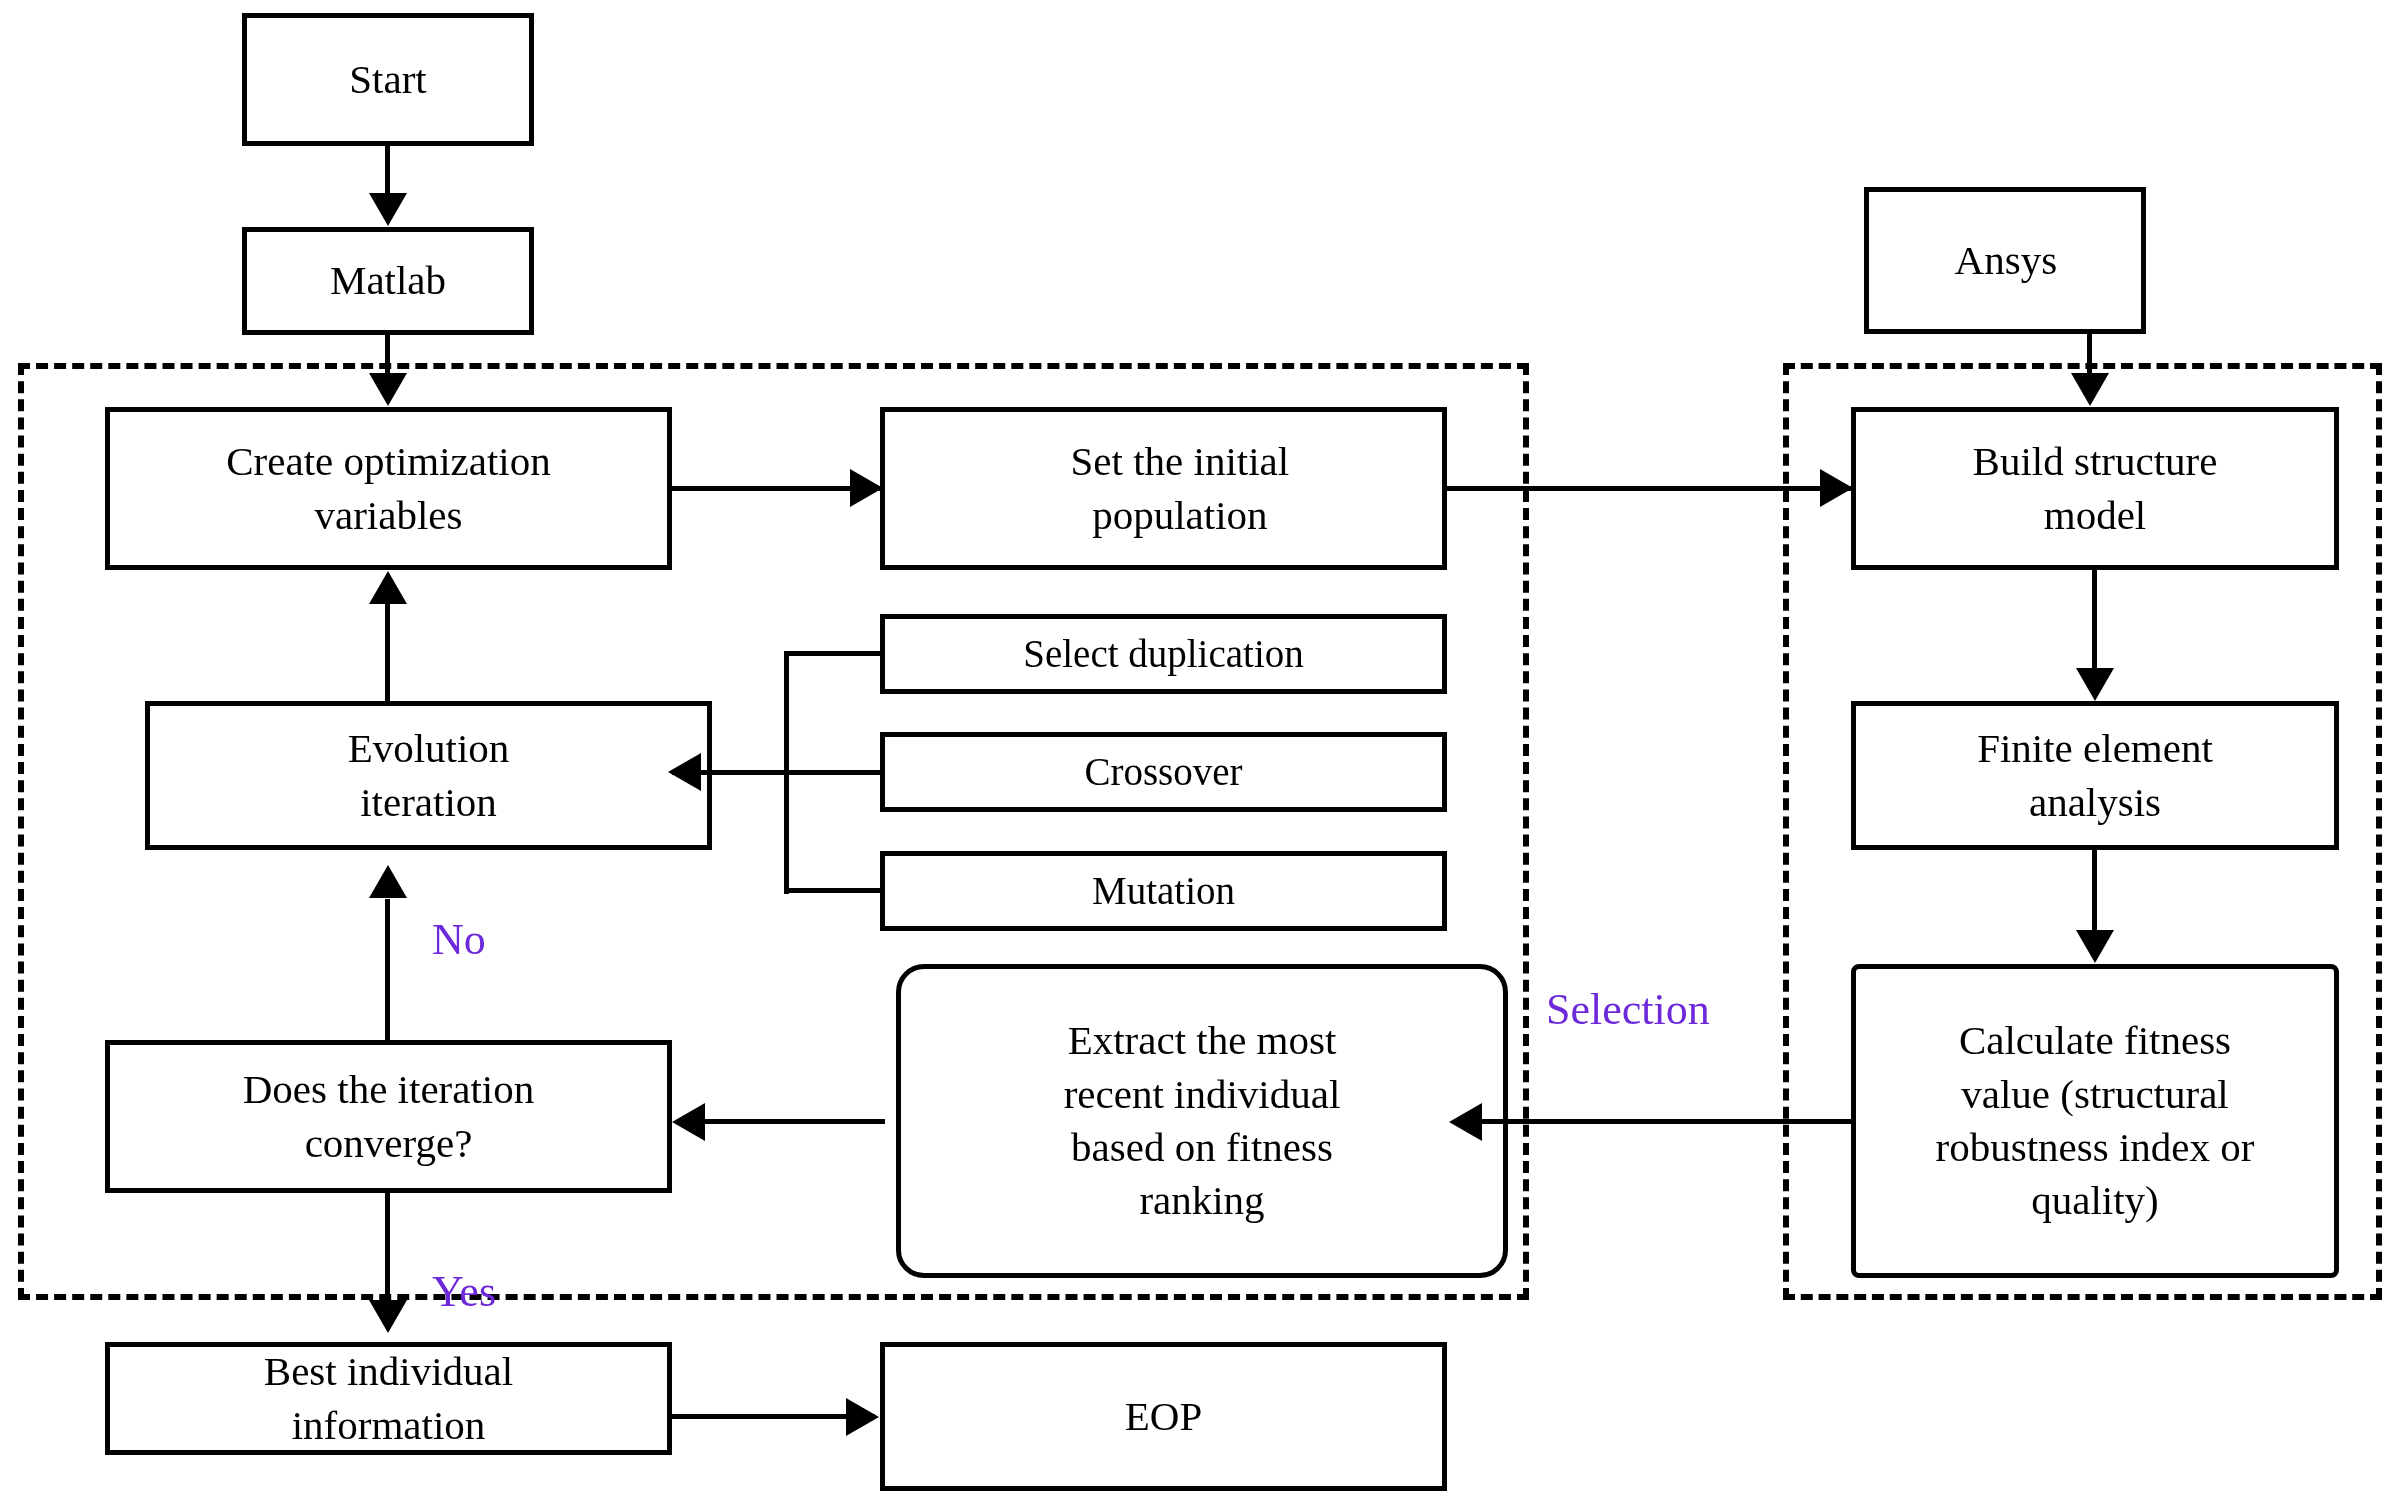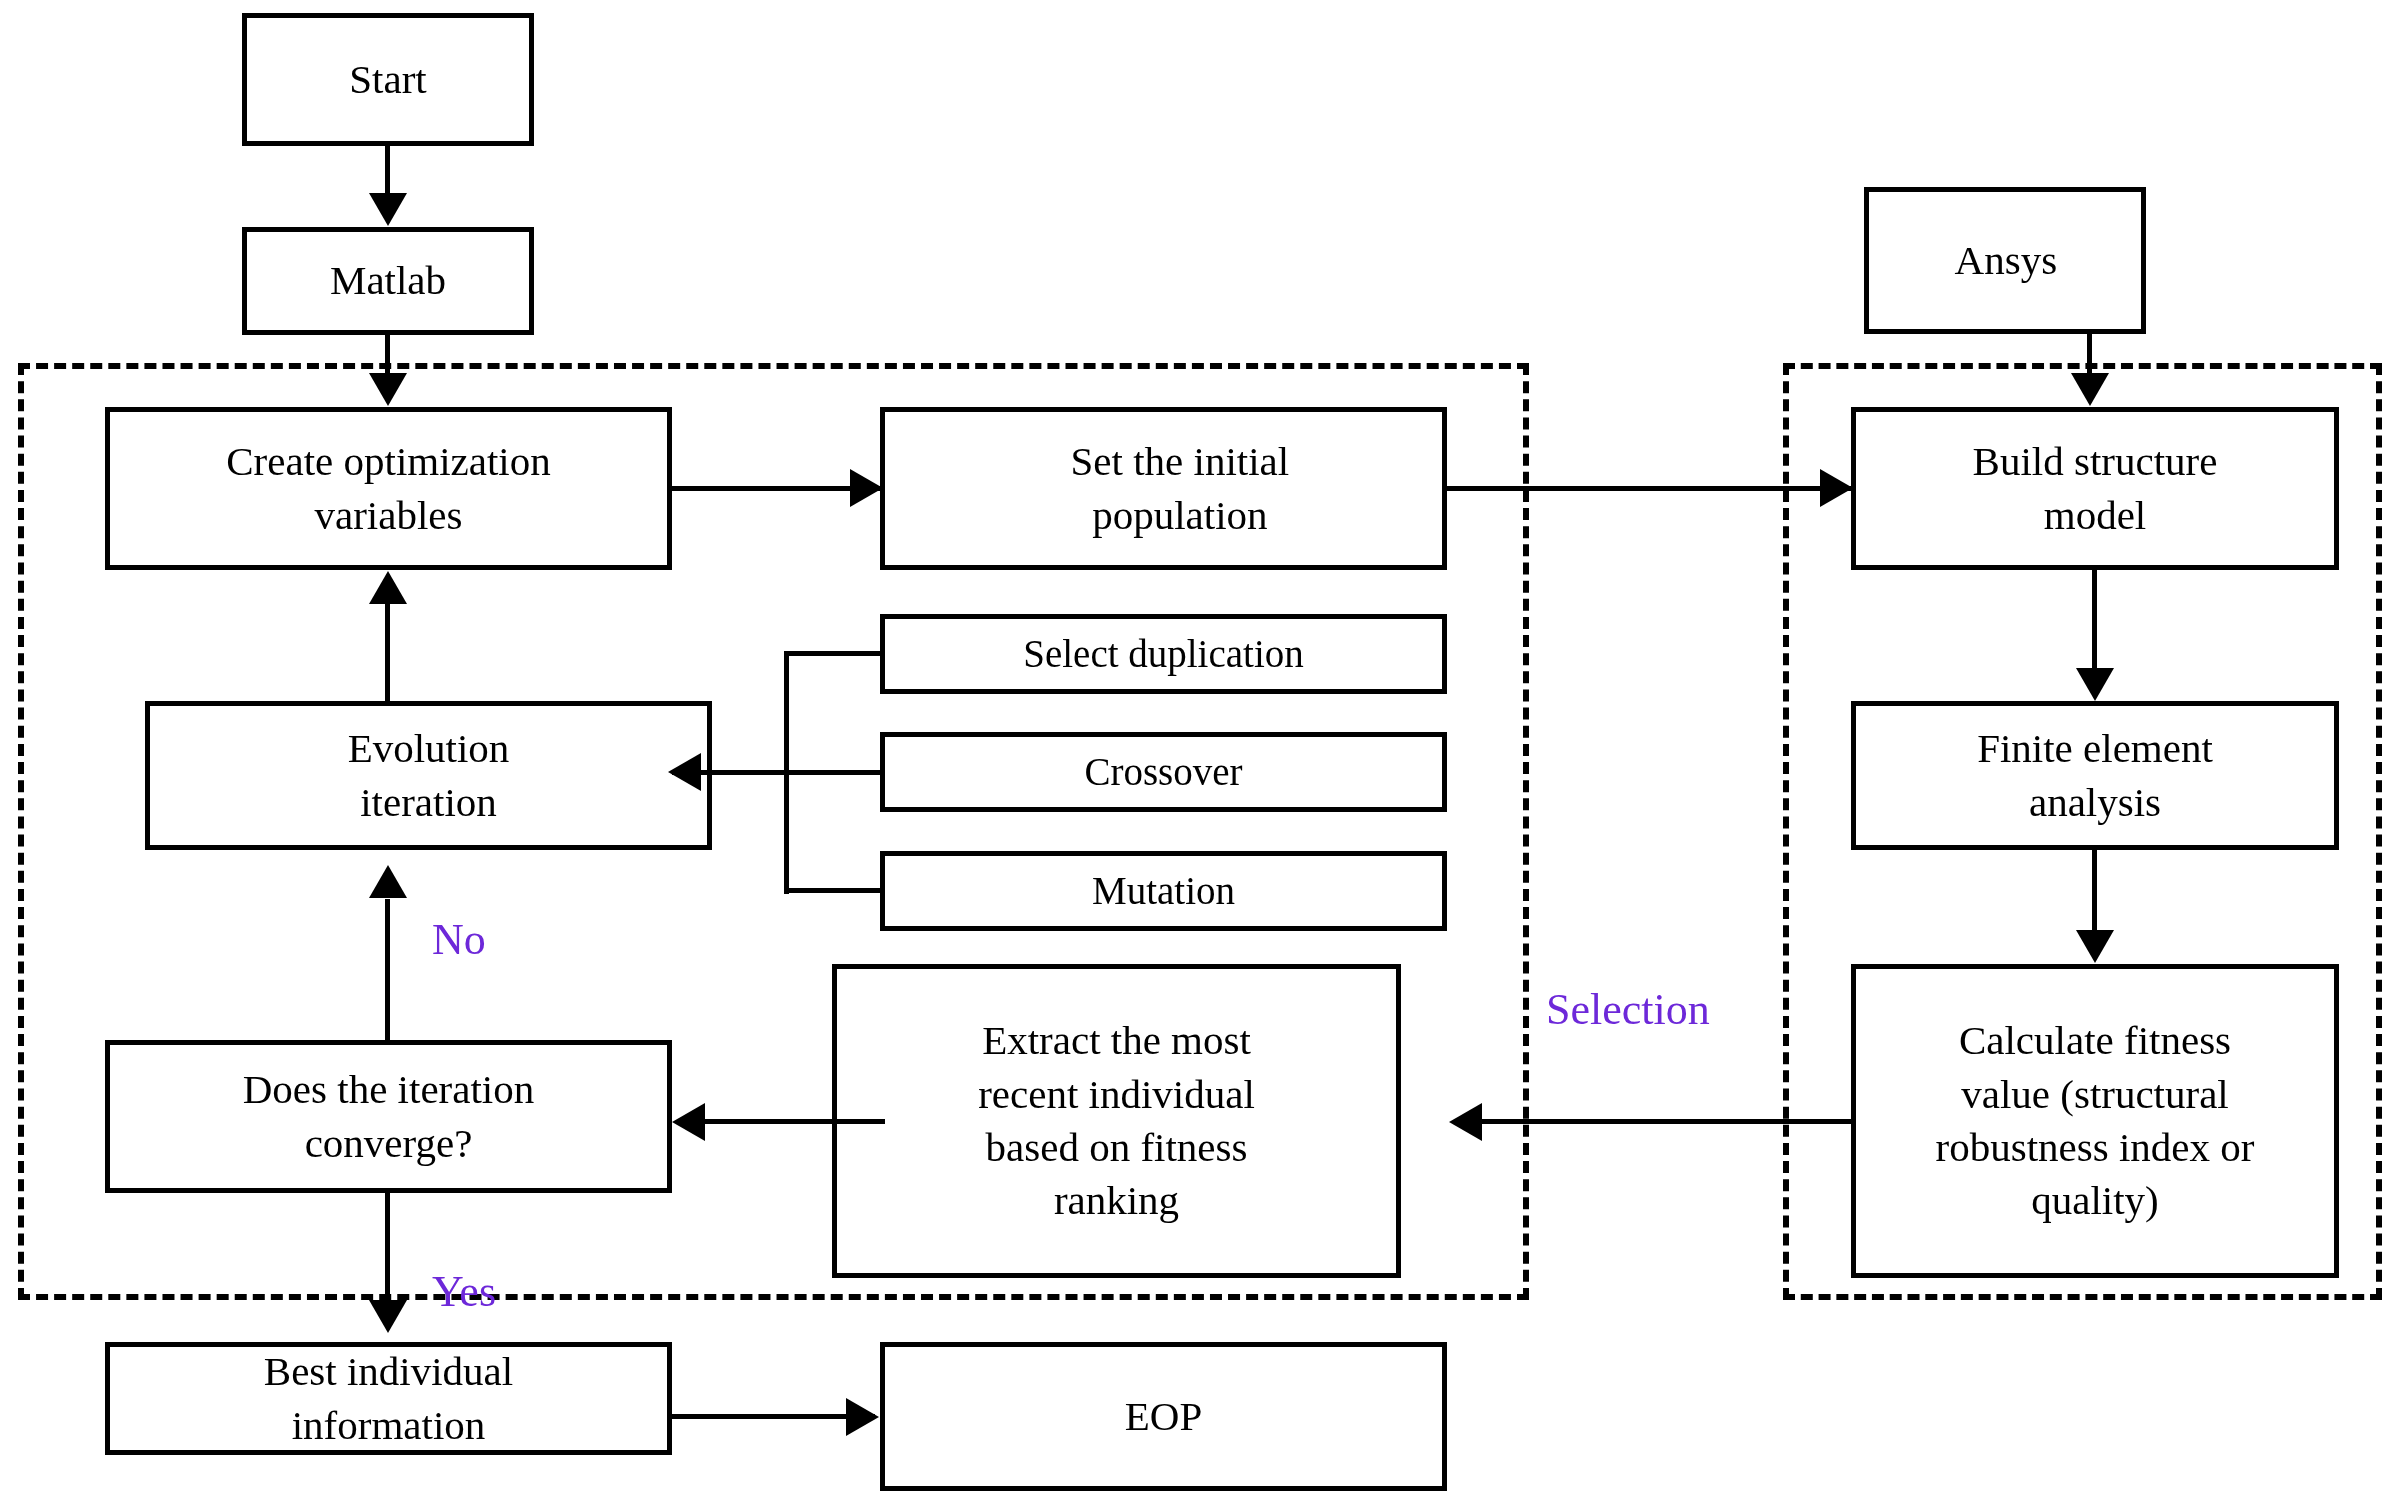--- a/index.html
+++ b/index.html
@@ -169,21 +169,21 @@
   </div>
 
   <div class="node fs-md" style="left:880px; top:732px; width:567px; height:80px;">
     <span>Crossover</span>
   </div>
 
   <div class="node fs-md" style="left:880px; top:851px; width:567px; height:80px;">
     <span>Mutation</span>
   </div>
 
-  <div class="node fs-lg" style="left:832px; top:964px; width:569px; height:314px;">
+  <div class="node fs-lg" style="left:896px; top:964px; width:612px; height:314px;border-radius:28px;">
     <span>
       <span>Extract the most</span>
       <span>recent individual</span>
       <span>based on fitness</span>
       <span>ranking</span>
     </span>
   </div>
 
   <div class="node fs-lg" style="left:880px; top:1342px; width:567px; height:149px;">
     <span>EOP</span>
@@ -209,21 +209,21 @@
     </span>
   </div>
 
   <div class="node fs-lg" style="left:1851px; top:701px; width:488px; height:149px;">
     <span>
       <span>Finite element</span>
       <span>analysis</span>
     </span>
   </div>
 
-  <div class="node fs-lg" style="left:1851px; top:964px; width:488px; height:314px;">
+  <div class="node fs-lg" style="left:1851px; top:964px; width:488px; height:314px;border-radius:8px;">
     <span>
       <span>Calculate fitness</span>
       <span>value (structural</span>
       <span>robustness index or</span>
       <span>quality)</span>
     </span>
   </div>
 
   <div class="hline" style="left:1447px; top:486px; width:407px;"></div>
   <div class="arrow arrow-right" style="left:1820px; top:469px;"></div>

